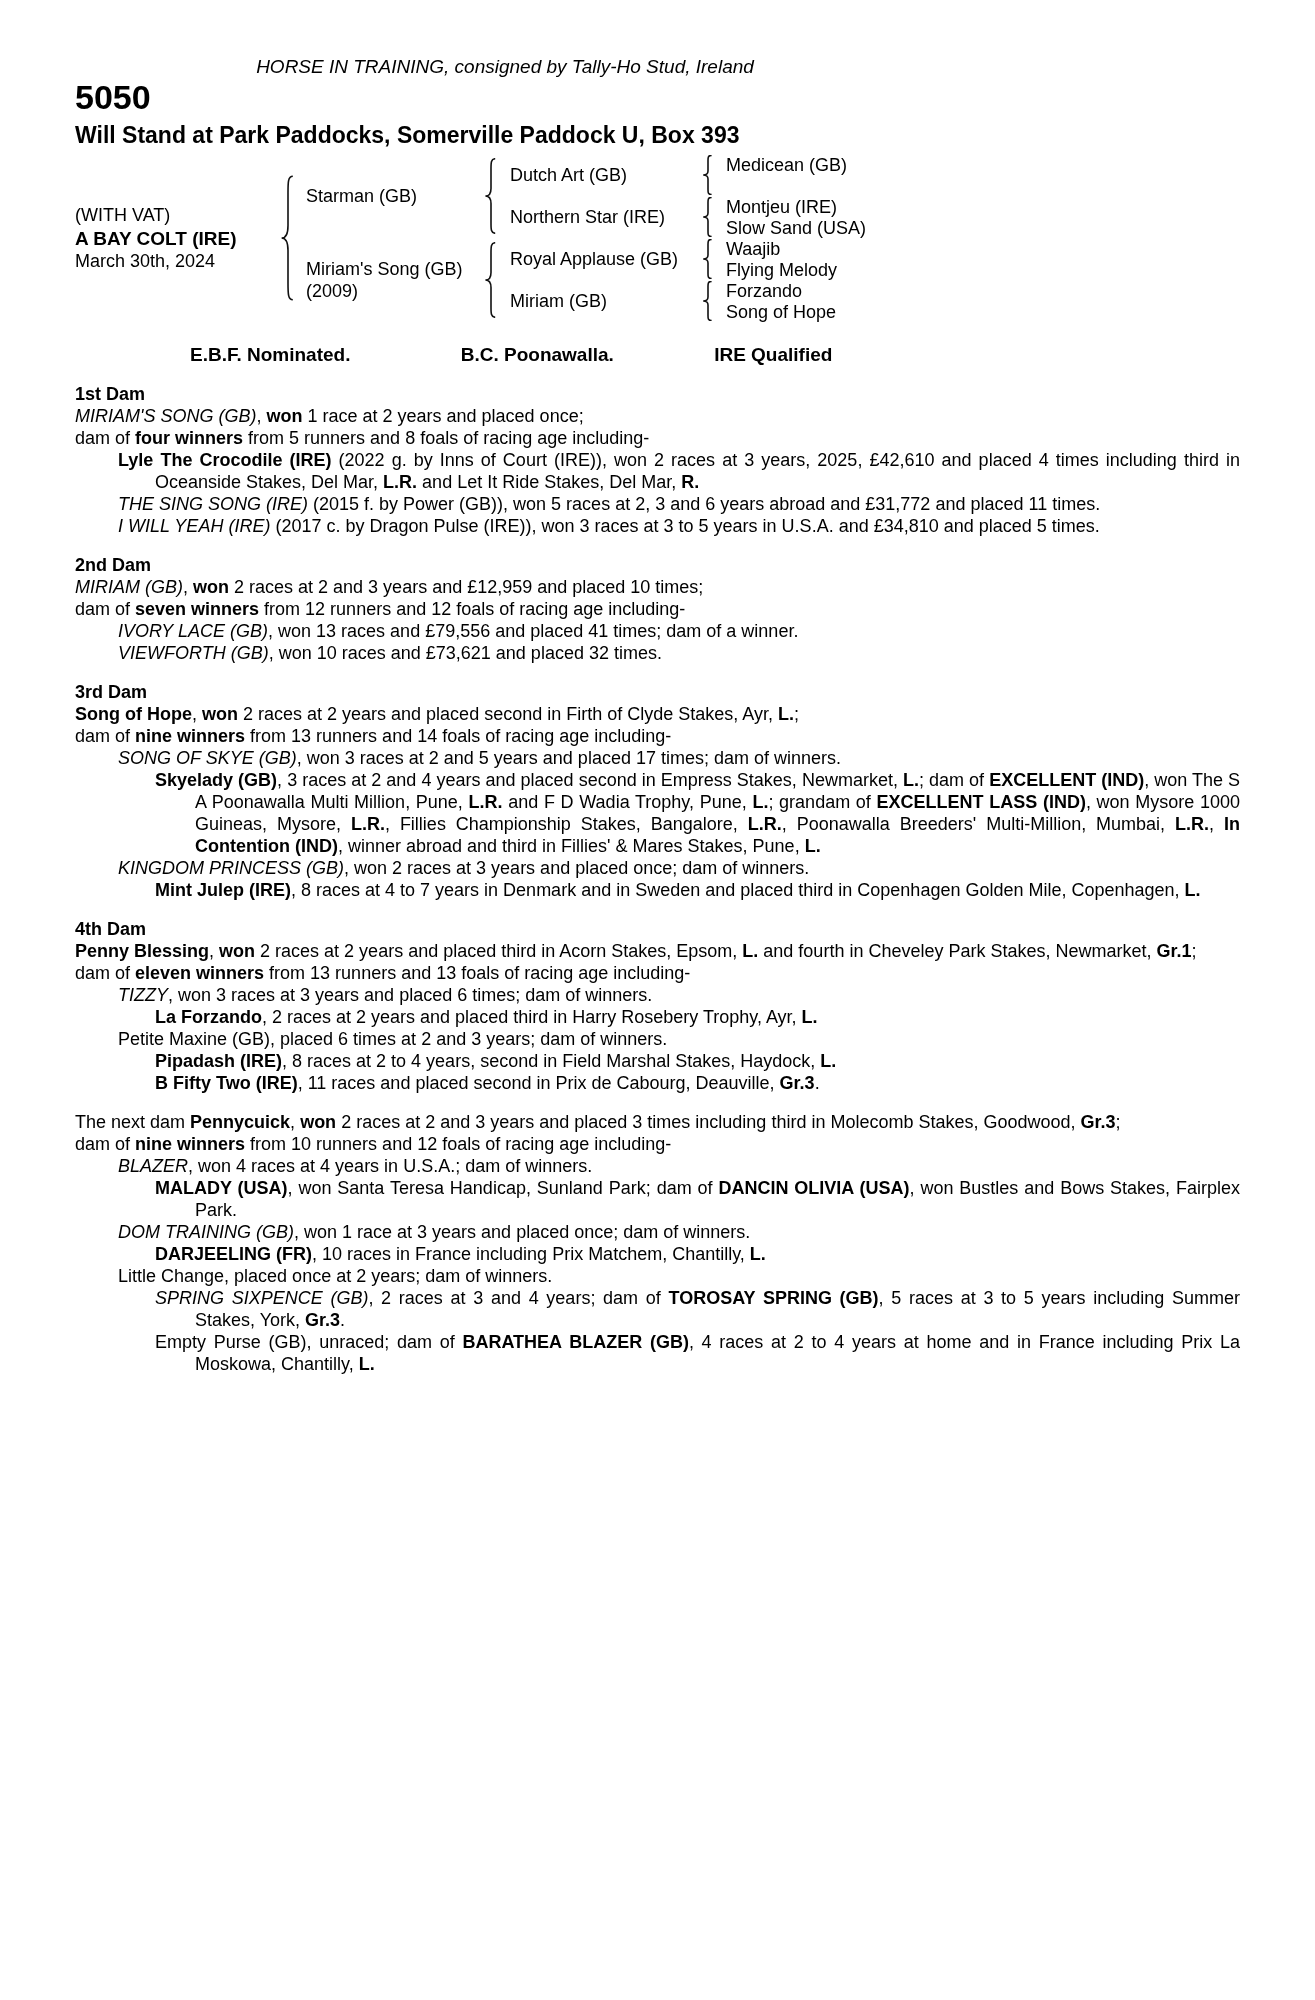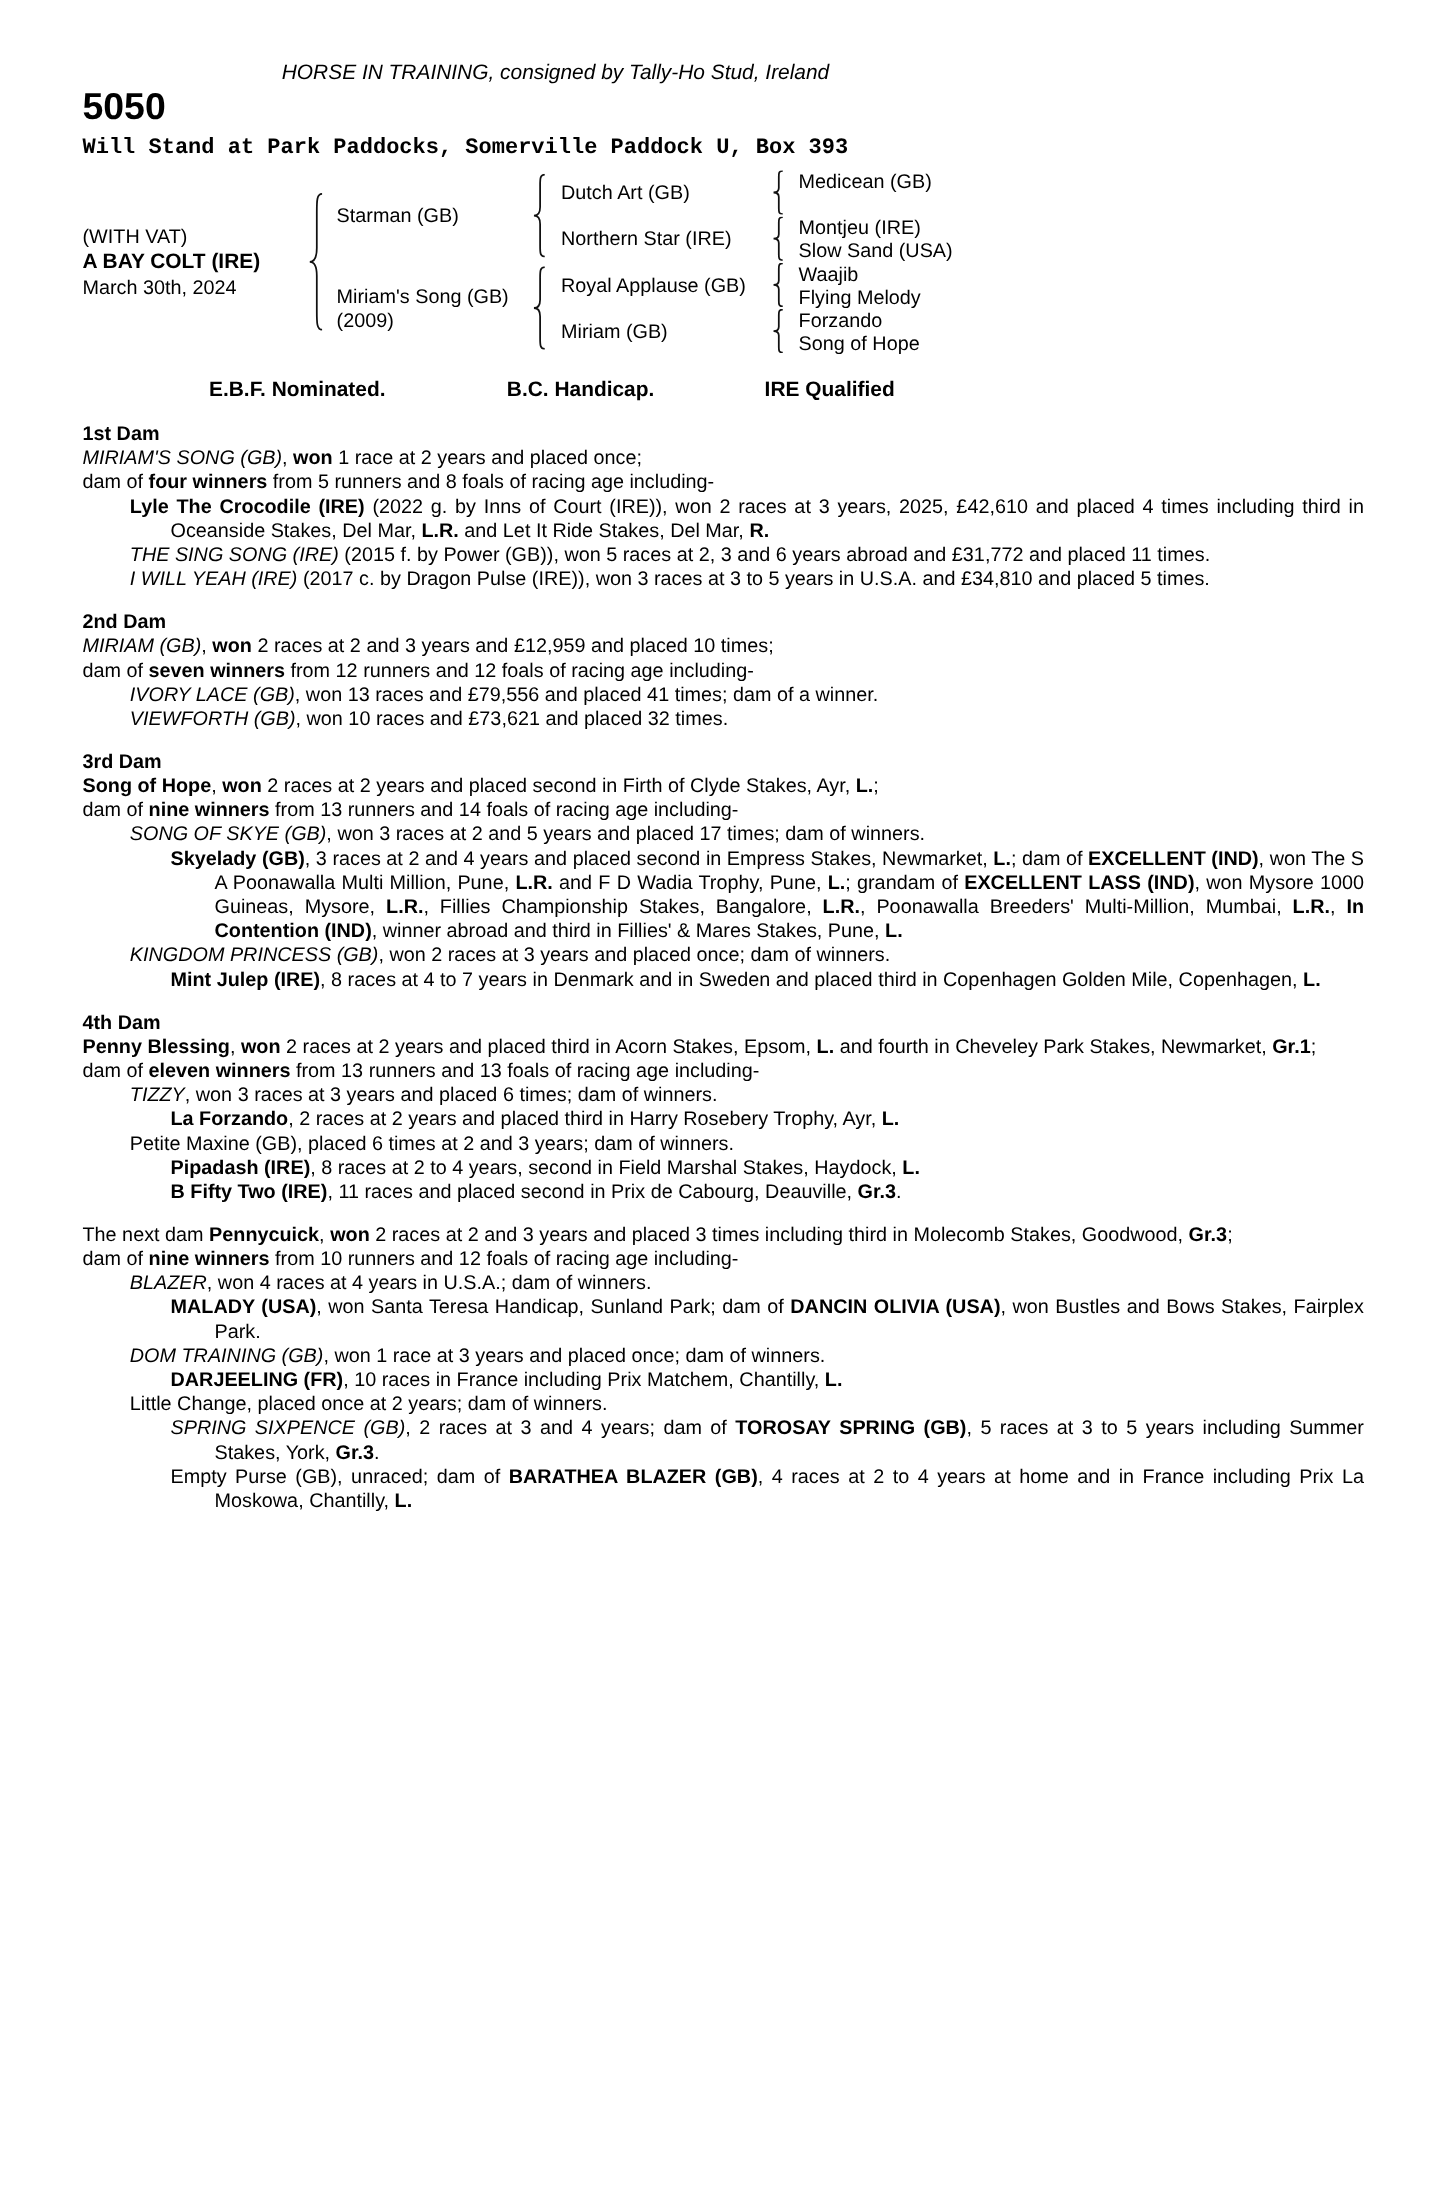--- a/index.html
+++ b/index.html
@@ -12,21 +12,21 @@
   }
   .page { padding:56px 75px 40px 75px; box-sizing:border-box; }
 
   .b { font-weight:bold; }
   .i { font-style:italic; }
 
   
   .consignor { width:860px; text-align:center; font-style:italic; font-size:19px; }
   .lot-row { display:flex; align-items:flex-start; margin-top:2px; }
   .lot { font-size:34px; font-weight:bold; line-height:34px; }
-  .stand-line { font-weight:bold; font-size:20px; margin-top:10px;font-family:Liberation Mono, monospace; }
+  .stand-line { font-weight:bold; font-size:23px; margin-top:10px; }
 
   
   .pedigree {
     margin-top:8px;
     display:grid;
     grid-template-columns:205px 26px 178px 26px 192px 24px auto;
     grid-template-rows:repeat(8, 21px);
   }
   .pcell { display:flex; align-items:center; font-size:18px; line-height:20px; }
   .cell-colt   { grid-area:1/1/9/2; display:block; align-self:center; }
@@ -135,21 +135,21 @@
     <div class="pcell cell-sds">Montjeu (IRE)</div>
     <div class="pcell cell-sdd">Slow Sand (USA)</div>
     <div class="pcell cell-dss">Waajib</div>
     <div class="pcell cell-dds">Forzando</div>
     <div class="pcell cell-dsd">Flying Melody</div>
     <div class="pcell cell-ddd">Song of Hope</div>
   </div>
 
   <div class="nominations">
     <span class="nom1">E.B.F. Nominated.</span>
-    <span class="nom2">B.C. Handicap.</span>
+    <span class="nom2">B.C. Poonawalla.</span>
     <span class="nom3">IRE Qualified</span>
   </div>
 
   <div class="sections">
 
     <section class="dam-section">
       <h2 class="dam-heading">1st Dam</h2>
       <p class="para ind0"><span class="i">MIRIAM'S SONG (GB)</span><span>, </span><span class="b">won</span><span> 1 race at 2 years and placed once;</span></p>
       <p class="para ind0"><span>dam of </span><span class="b">four winners</span><span> from 5 runners and 8 foals of racing age including-</span></p>
       <p class="para ind1"><span class="b">Lyle The Crocodile (IRE)</span><span> (2022 g. by Inns of Court (IRE)), won 2 races at 3 years, 2025, £42,610 and placed 4 times including third in Oceanside Stakes, Del Mar, </span><span class="b">L.R.</span><span> and Let It Ride Stakes, Del Mar, </span><span class="b">R.</span></p>

